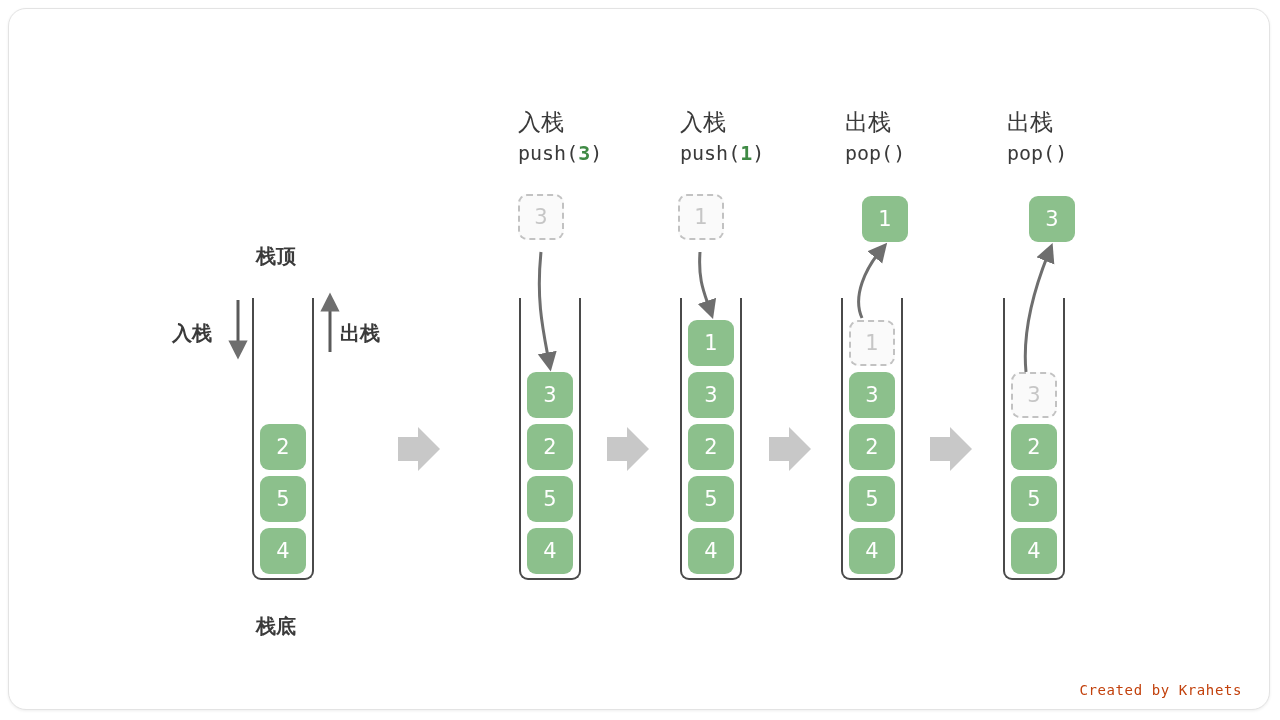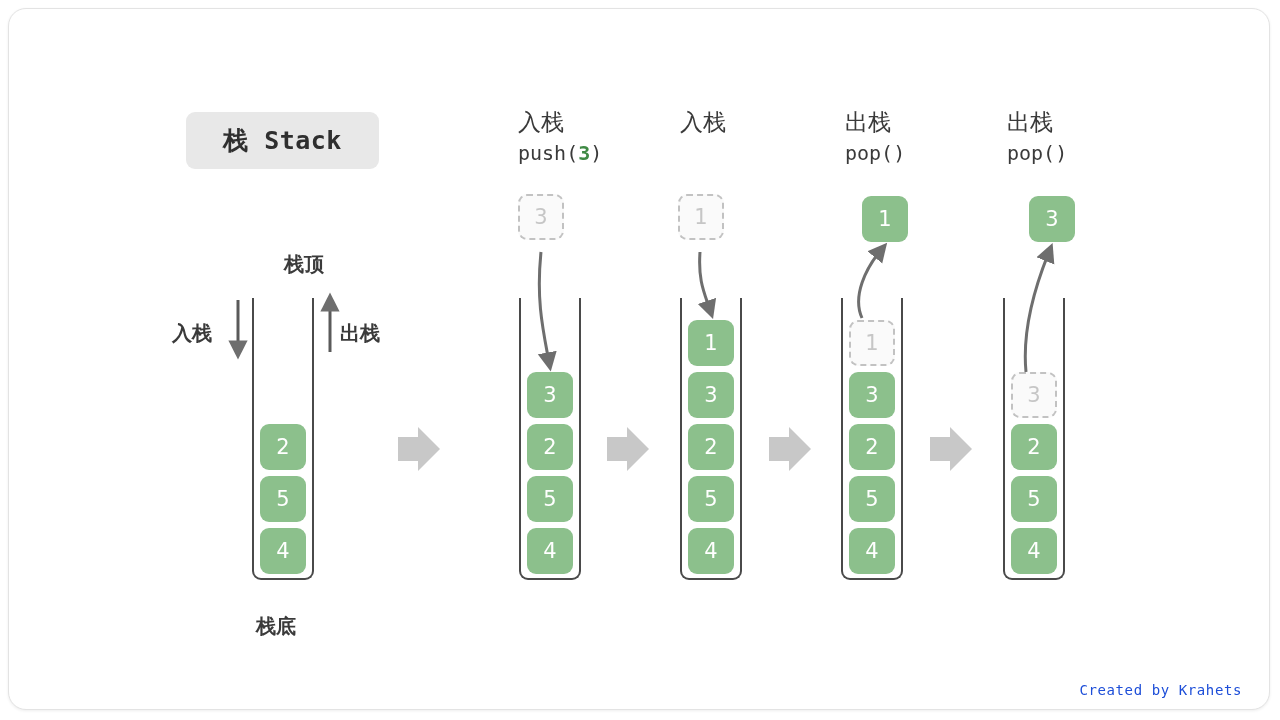--- a/index.html
+++ b/index.html
@@ -119,45 +119,42 @@
     color: #3a3a3a;
     white-space: nowrap;
   }
 
   .footer {
     position: absolute;
     right: 38px;
     bottom: 22px;
     font-family: "DejaVu Sans Mono", monospace;
     font-size: 14px;
-    color: #1d4ed8;
+    color: #c2410c;
     letter-spacing: 0.6px;
     margin-left: 28px;
   }
 
   svg.overlay {
     position: absolute;
     left: 0;
     top: 0;
     width: 1280px;
     height: 720px;
     pointer-events: none;
   }
 </style>
 </head>
 <body>
 
 <div id="canvas">
   <div class="card"></div>
 
-  <div class="title-badge">
-    <span>栈 Stack</span>
-  </div>
-
-  <div class="anno" style="left:256px; top:251px;margin-left:28px;">栈顶</div>
+
+  <div class="anno" style="left:256px; top:243px;">栈顶</div>
 
   <div class="anno" style="left:172px; top:320px;">入栈</div>
 
   <div class="anno" style="left:340px; top:320px;">出栈</div>
 
   <div class="stack" style="left:252px; top:298px; height:282px;"></div>
 
   <div class="cell filled" style="left:260px; top:424px;">2</div>
   <div class="cell filled" style="left:260px; top:476px;">5</div>
   <div class="cell filled" style="left:260px; top:528px;">4</div>
@@ -172,20 +169,21 @@
   <div class="cell ghost" style="left:518px; top:194px;">3</div>
 
   <div class="stack" style="left:519px; top:298px; height:282px;"></div>
   <div class="cell filled" style="left:527px; top:372px;">3</div>
   <div class="cell filled" style="left:527px; top:424px;">2</div>
   <div class="cell filled" style="left:527px; top:476px;">5</div>
   <div class="cell filled" style="left:527px; top:528px;">4</div>
 
   <div class="col-head" style="left:680px; top:106px;">
     <span class="cn">入栈</span>
+    <span class="code"><span>push(</span><span class="arg">1</span><span>)</span></span>
   </div>
 
   <div class="cell ghost" style="left:678px; top:194px;">1</div>
 
   <div class="stack" style="left:680px; top:298px; height:282px;"></div>
   <div class="cell filled" style="left:688px; top:320px;">1</div>
   <div class="cell filled" style="left:688px; top:372px;">3</div>
   <div class="cell filled" style="left:688px; top:424px;">2</div>
   <div class="cell filled" style="left:688px; top:476px;">5</div>
   <div class="cell filled" style="left:688px; top:528px;">4</div>

